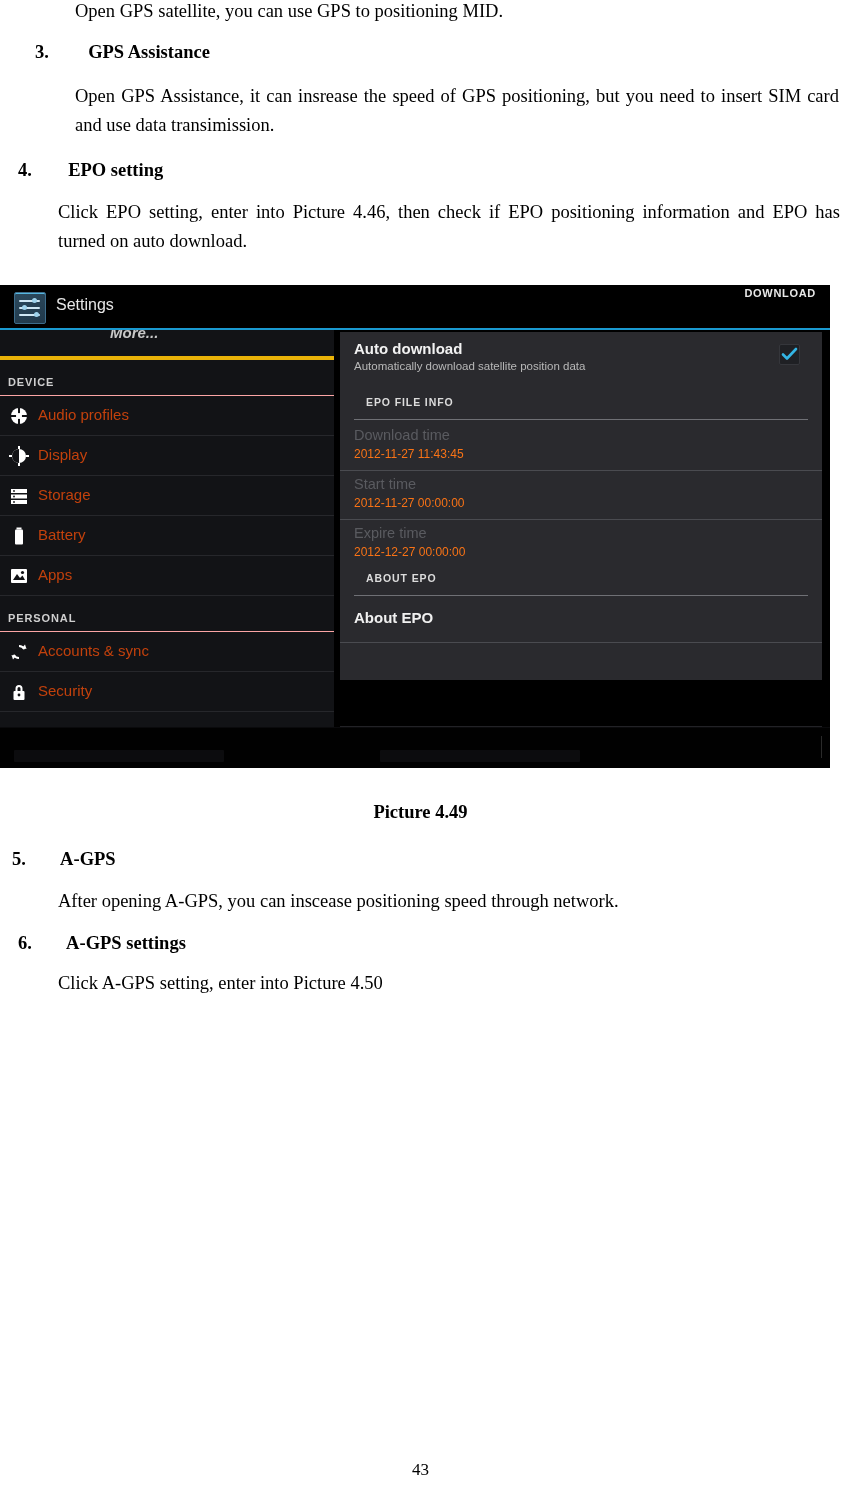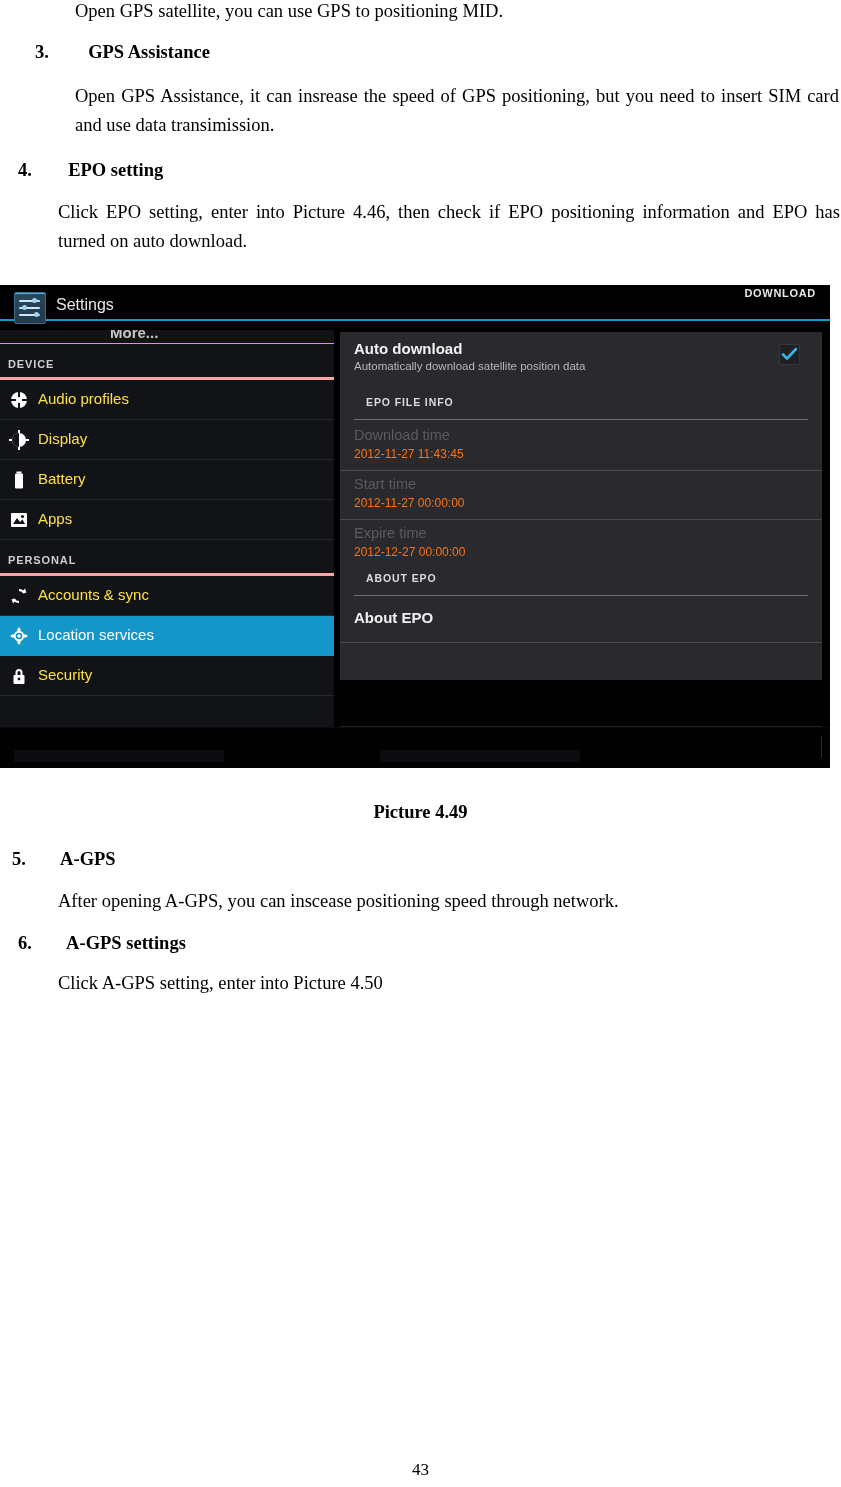--- a/index.html
+++ b/index.html
@@ -70,21 +70,21 @@
     height: 483px;
     background: #000000;
     overflow: hidden;
     font-family: "Liberation Sans", sans-serif;
   }
 
   .shot-actionbar {
     position: absolute;
     left: 0; top: 0;
     width: 830px;
-    height: 36px;
+    height: 45px;
     background: #000000;
     border-bottom: 2px solid #1a9ad0;
     box-sizing: border-box;
   }
 
   .ab-icon {
     position: absolute;
     left: 14px;
     top: 7px;
     width: 30px;
@@ -143,44 +143,45 @@
     position: relative;
     height: 40px;
     border-bottom: 1px solid #26272b;
     box-sizing: border-box;
   }
   .sb-row .lbl {
     position: absolute;
     left: 38px;
     top: 10px;
     font-size: 15px;
-    color: #fde047;
+    color: #c2410c;
     font-family: "Liberation Sans", sans-serif;
   }
   .sb-row.selected {
     background: #1496c8;
     border-bottom: 1px solid #1496c8;
   }
   .sb-row.selected .lbl { color: #ffffff; }
 
   .sb-row.clipped-top {
-    height: 14px;
-    border-bottom: 1px solid #eab308;
+    height: 30px;
+    border-bottom: 4px solid #eab308;
+    font-style: italic;
   }
   .sb-row.clipped-top .lbl {
     top: -6px;
     left: 110px;
     color: #c8c8c8;
     font-weight: bold;
   }
 
   .sb-head {
     position: relative;
     height: 36px;
-    border-bottom: 3px solid #fca5a5;
+    border-bottom: 1px solid #fca5a5;
     box-sizing: border-box;
   }
   .sb-head .lbl {
     position: absolute;
     left: 8px;
     bottom: 7px;
     font-size: 11px;
     font-weight: bold;
     letter-spacing: 0.9px;
     color: #cfcfcf;
@@ -430,20 +431,33 @@
               <rect x="9" y="0" width="2" height="3"></rect>
               <rect x="9" y="17" width="2" height="3"></rect>
               <rect x="17" y="9" width="3" height="2"></rect>
               <rect x="0" y="9" width="3" height="2"></rect>
             </g>
           </svg>
       </span>
       <span class="lbl">Display</span>
     </div>
 
+    <div class="sb-row">
+      <span class="sb-icon">
+        <svg width="20" height="20" viewBox="0 0 20 20">
+            <rect x="2" y="3" width="16" height="4" fill="#fff"></rect>
+            <rect x="2" y="8.5" width="16" height="4" fill="#fff"></rect>
+            <rect x="2" y="14" width="16" height="4" fill="#fff"></rect>
+            <circle cx="5" cy="5" r="0.9" fill="#121316"></circle>
+            <circle cx="5" cy="10.5" r="0.9" fill="#121316"></circle>
+            <circle cx="5" cy="16" r="0.9" fill="#121316"></circle>
+          </svg>
+      </span>
+      <span class="lbl">Storage</span>
+    </div>
 
     <div class="sb-row">
       <span class="sb-icon">
         <svg width="20" height="20" viewBox="0 0 20 20">
             <rect x="7.5" y="1.5" width="5" height="2" fill="#fff"></rect>
             <rect x="6" y="3.5" width="8" height="15" rx="1" fill="#fff"></rect>
           </svg>
       </span>
       <span class="lbl">Battery</span>
     </div>
@@ -468,31 +482,20 @@
         <svg width="20" height="20" viewBox="0 0 20 20">
             <path d="M10 3 a7 7 0 0 1 6.3 4 l-2 0.6 A5 5 0 0 0 10 5 Z" fill="#fff"></path>
             <path d="M10 17 a7 7 0 0 1 -6.3 -4 l2 -0.6 A5 5 0 0 0 10 15 Z" fill="#fff"></path>
             <path d="M16 2.5 l1.5 4.5 l-4.5 -1 Z" fill="#fff"></path>
             <path d="M4 17.5 l-1.5 -4.5 l4.5 1 Z" fill="#fff"></path>
           </svg>
       </span>
       <span class="lbl">Accounts &amp; sync</span>
     </div>
 
-    <div class="sb-row selected">
-      <span class="sb-icon">
-        <svg width="20" height="20" viewBox="0 0 20 20">
-            <path d="M10 1 L12 4 L10 6 L8 4 Z M19 10 L16 12 L14 10 L16 8 Z M10 19 L8 16 L10 14 L12 16 Z M1 10 L4 8 L6 10 L4 12 Z" fill="#fff"></path>
-            <circle cx="10" cy="10" r="5.2" fill="#fff"></circle>
-            <circle cx="10" cy="10" r="3.3" fill="#1496c8"></circle>
-            <circle cx="10" cy="10" r="1.7" fill="#fff"></circle>
-          </svg>
-      </span>
-      <span class="lbl">Location services</span>
-    </div>
 
     <div class="sb-row">
       <span class="sb-icon">
         <svg width="20" height="20" viewBox="0 0 20 20">
             <path d="M6.5 9 V6.5 a3.5 3.5 0 0 1 7 0 V9 h-2 V6.5 a1.5 1.5 0 0 0 -3 0 V9 Z" fill="#fff"></path>
             <rect x="4.5" y="9" width="11" height="9" rx="1" fill="#fff"></rect>
             <circle cx="10" cy="13" r="1.4" fill="#121316"></circle>
           </svg>
       </span>
       <span class="lbl">Security</span>

